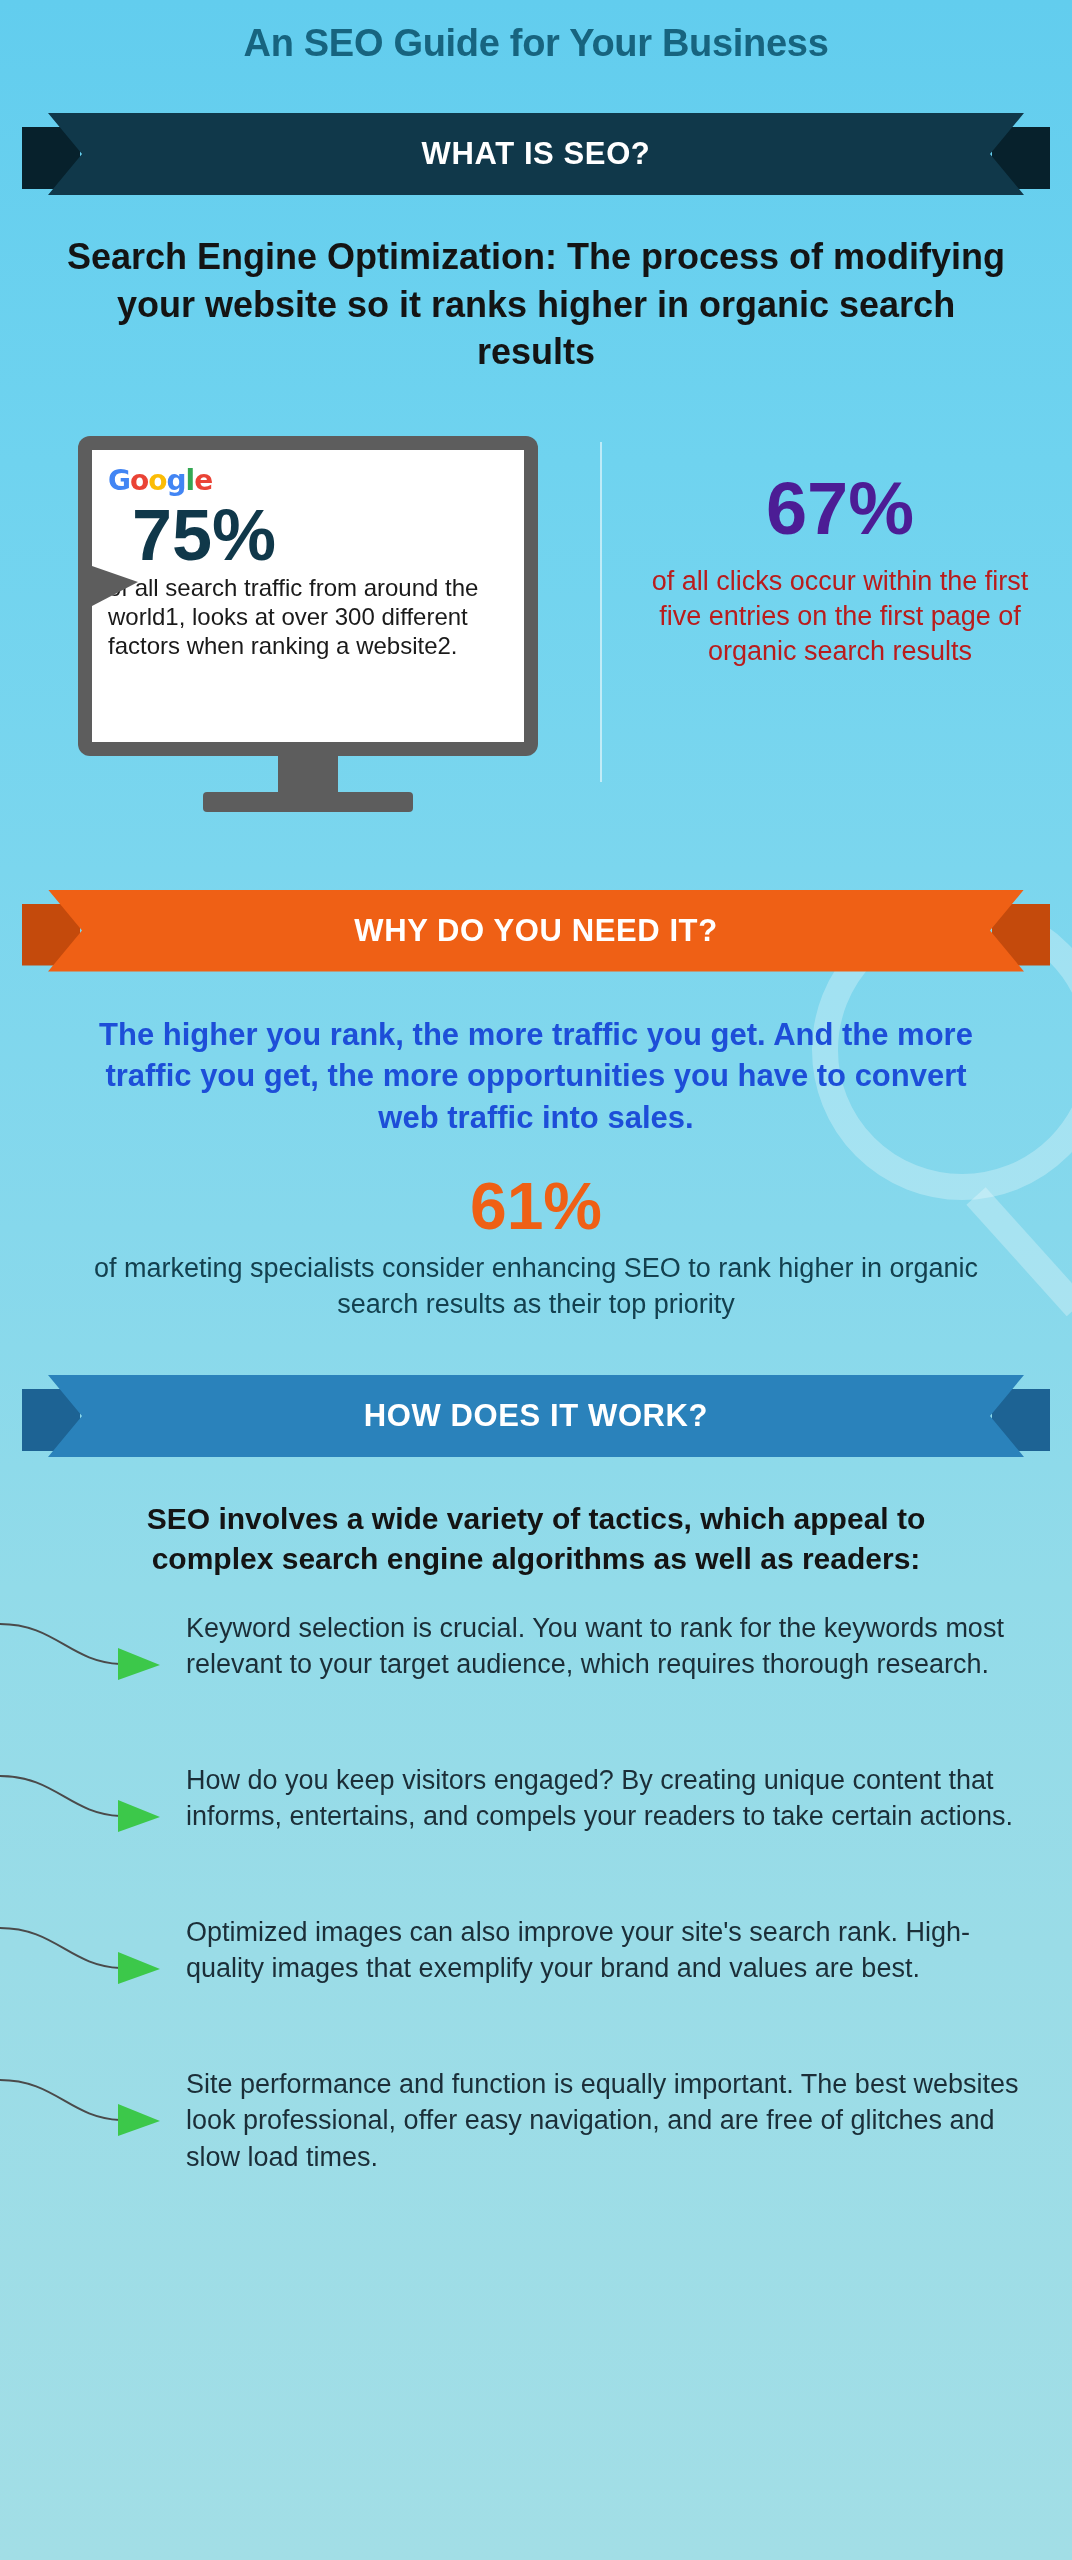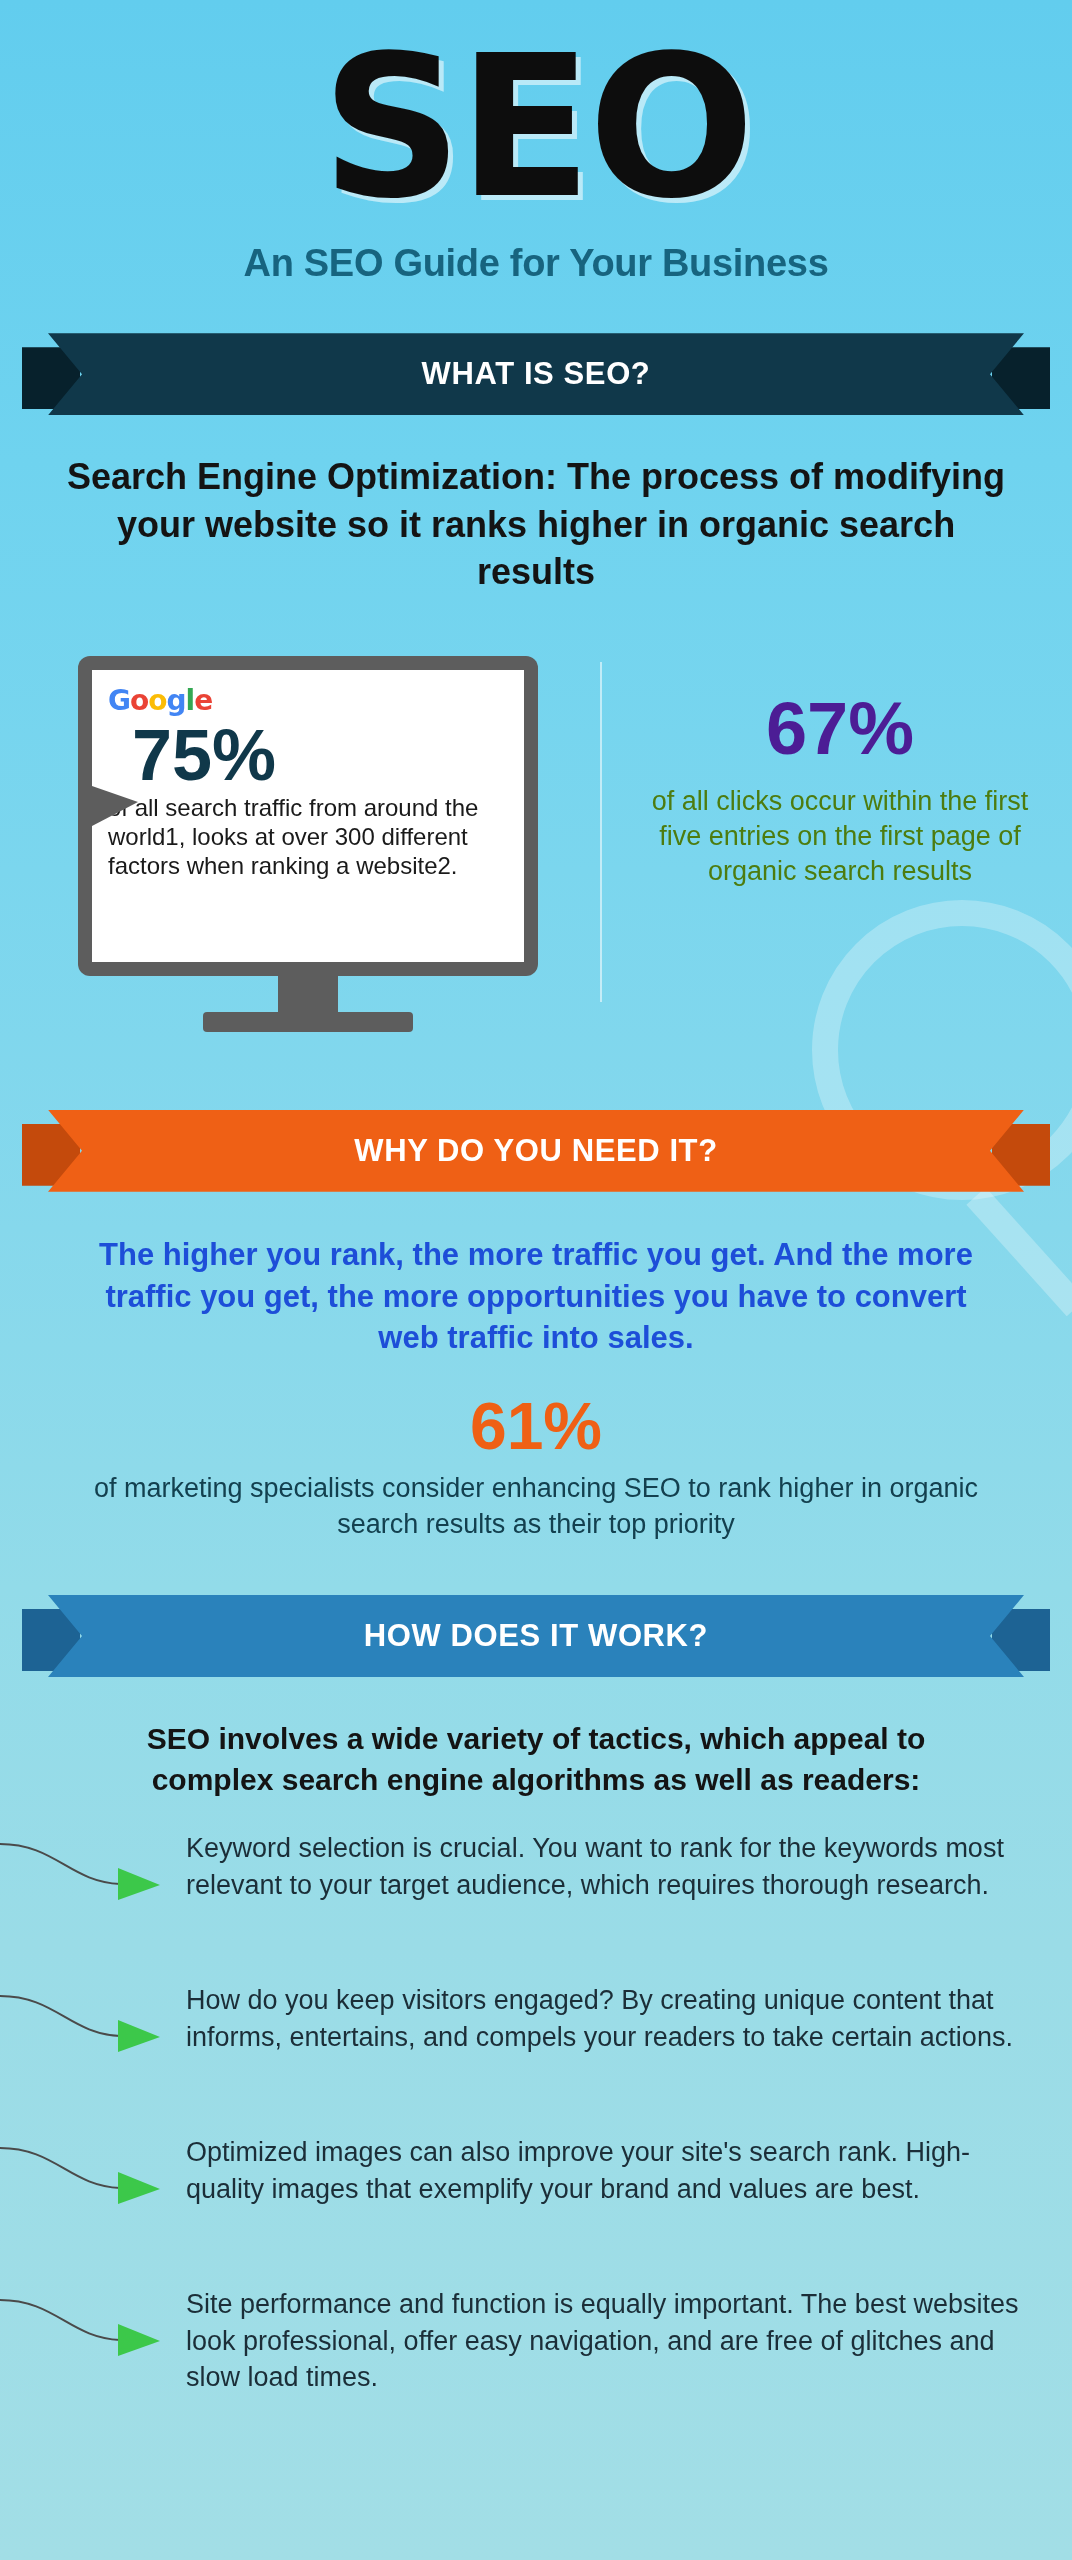--- a/index.html
+++ b/index.html
@@ -147,21 +147,21 @@
     position:absolute; left:14px; top:130px;
     width:0;height:0;
     border-left:46px solid #5d5d5d;
     border-top:16px solid transparent;
     border-bottom:24px solid transparent;
   }
 
   
   .stat-right { position:absolute; left:640px; top:60px; width:400px; text-align:center; }
   .stat-num { font-size:74px; font-weight:bold; color:#4c1d95; line-height:1;text-align:center; }
-  .stat-sub { font-size:27px; color:#4d7c0f; line-height:1.3; margin-top:18px; }
+  .stat-sub { font-size:27px; color:#b91c1c; line-height:1.3; margin-top:18px; }
 
   
   .why-body {
     text-align:center; font-weight:bold; color:#1d4ed8;
     font-size:31px; line-height:1.35; padding:0 72px; margin-top:34px;
   }
   .stat-61 { text-align:center; font-size:66px; font-weight:bold; color:#ef6015; margin-top:34px; line-height:1;}
   .stat-61-sub { text-align:center; font-size:27px; color:#13404f; line-height:1.33; margin-top:12px; padding:0 58px;}
 
   
@@ -176,21 +176,20 @@
 
   .footer-pad { height:40px; }
 </style>
 </head>
 <body>
 
 <div class="magnifier"></div>
 
 <div class="page">
 
-  <div class="seo-title">SEO</div>
   <div class="subtitle">An SEO Guide for Your Business</div>
 
   <div class="ribbon-wrap rb-dark">
     <div class="ribbon-tail left tail-l"></div>
     <div class="ribbon-tail right tail-r"></div>
     <div class="ribbon-main r-left-notch">WHAT IS SEO?</div>
   </div>
 
   <div class="lead">Search Engine Optimization: The process of modifying your website so it ranks higher in organic search results</div>
 

